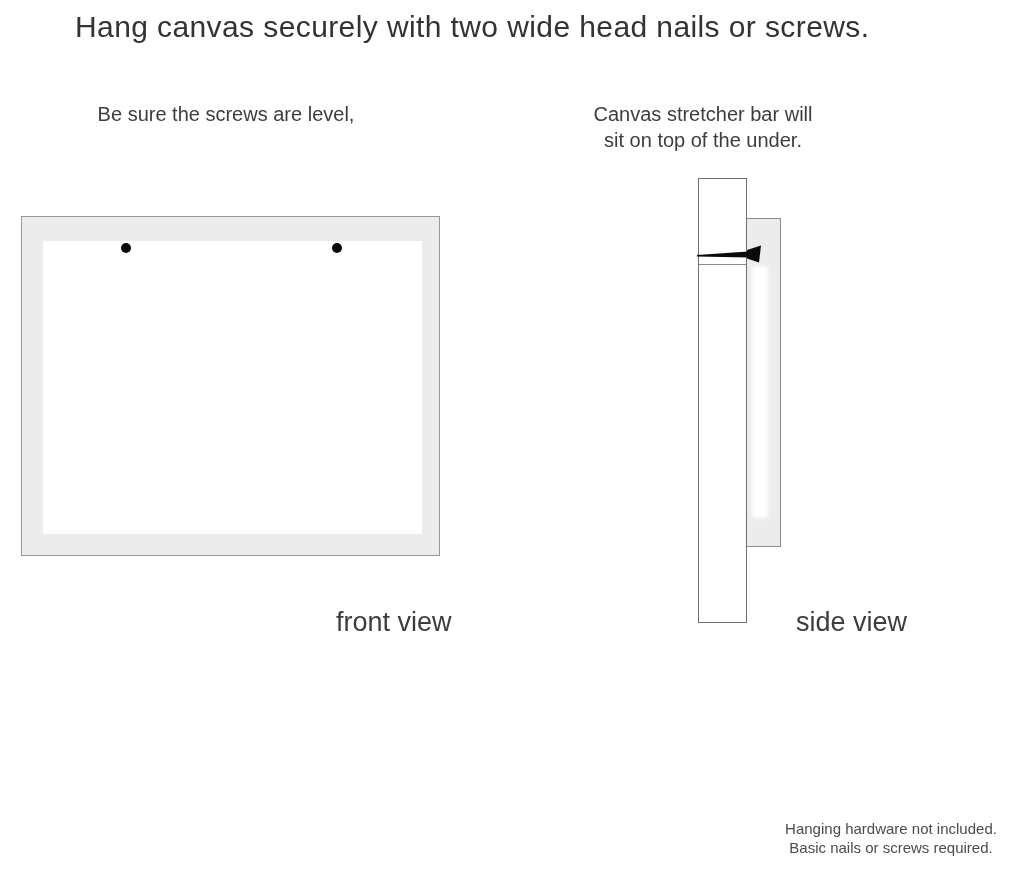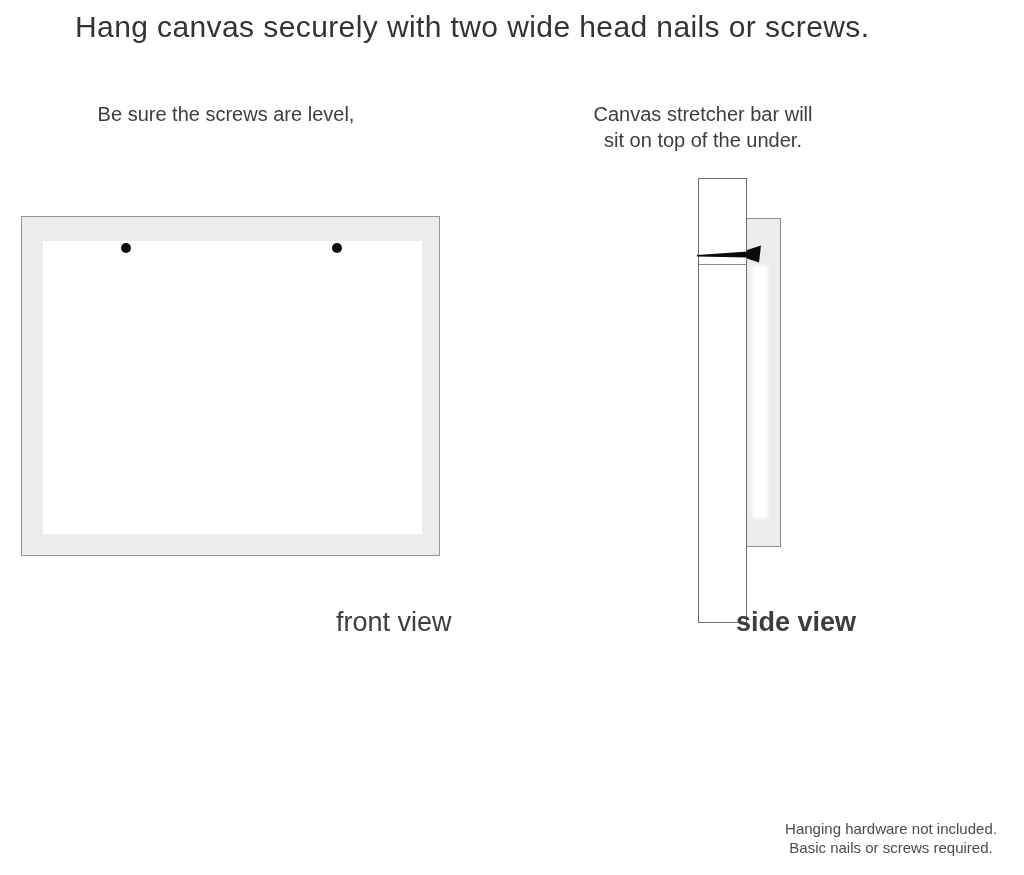--- a/index.html
+++ b/index.html
@@ -90,21 +90,21 @@
 
   .view-label{
     position:absolute; top:560px;
     width:100px; text-align:center;
     font-size:27px; font-weight:300;
     color:var(--text);
     white-space:nowrap;
     margin-top:47px;
   }
   .label-front{ left:336px; }
-  .label-side{ left:736px;font-weight:bold; }
+  .label-side{ left:796px; }
 
   .footnote{
     position:absolute; left:741px; top:819px;
     width:300px; text-align:center;
     font-size:15px; font-weight:300; line-height:19px;
     color:var(--footnote-text);
   }
 </style>
 </head>
 <body>

